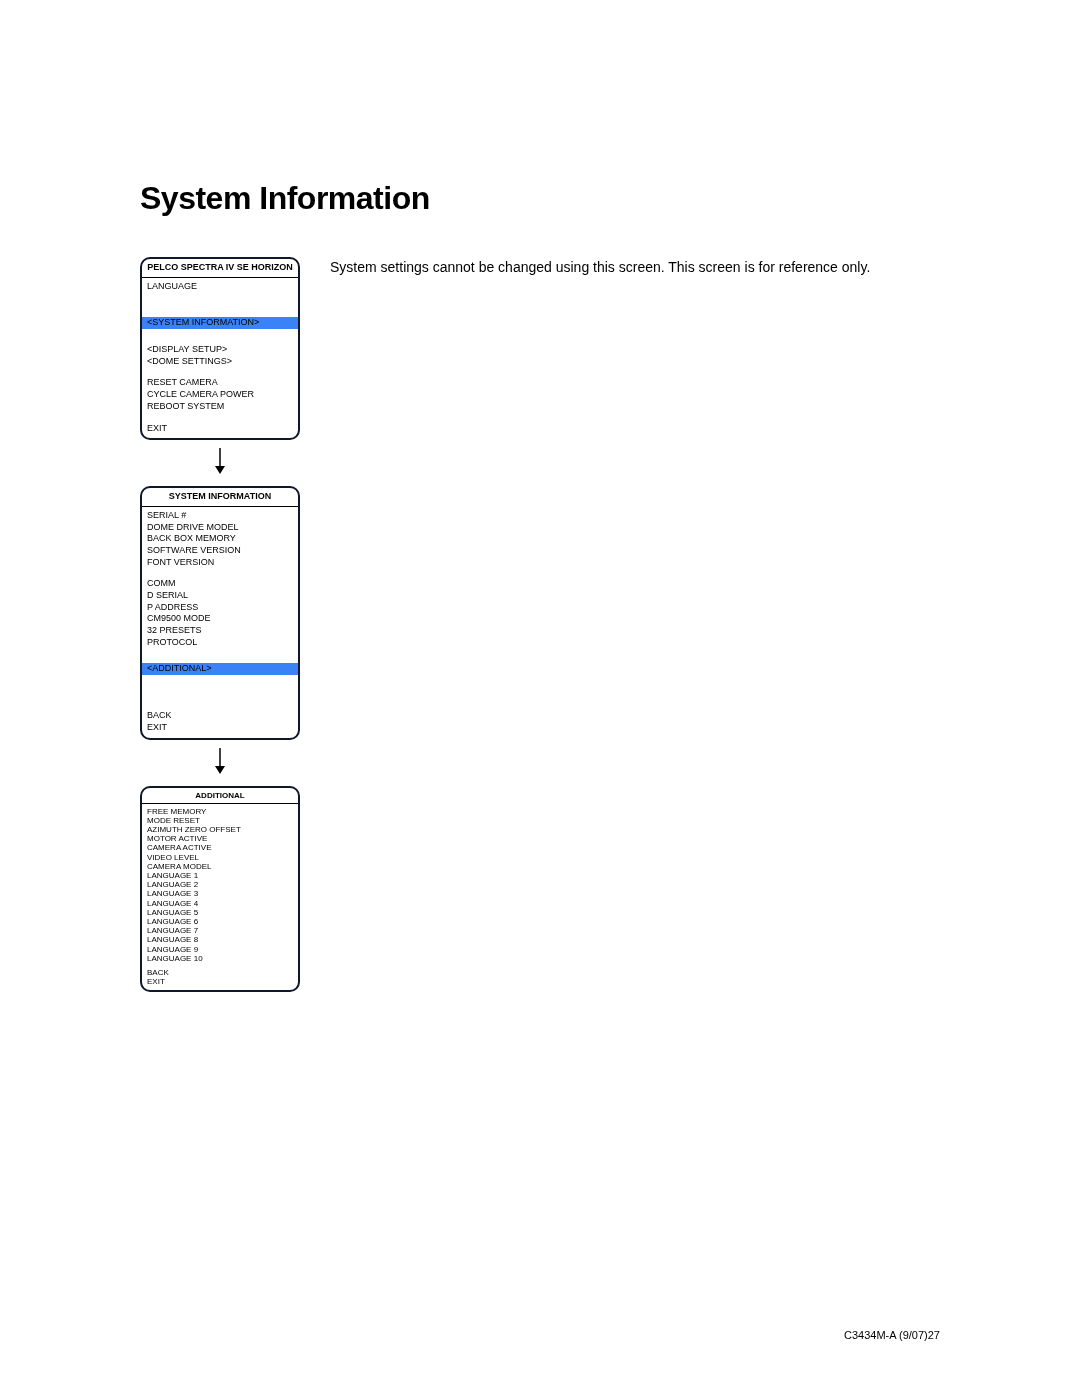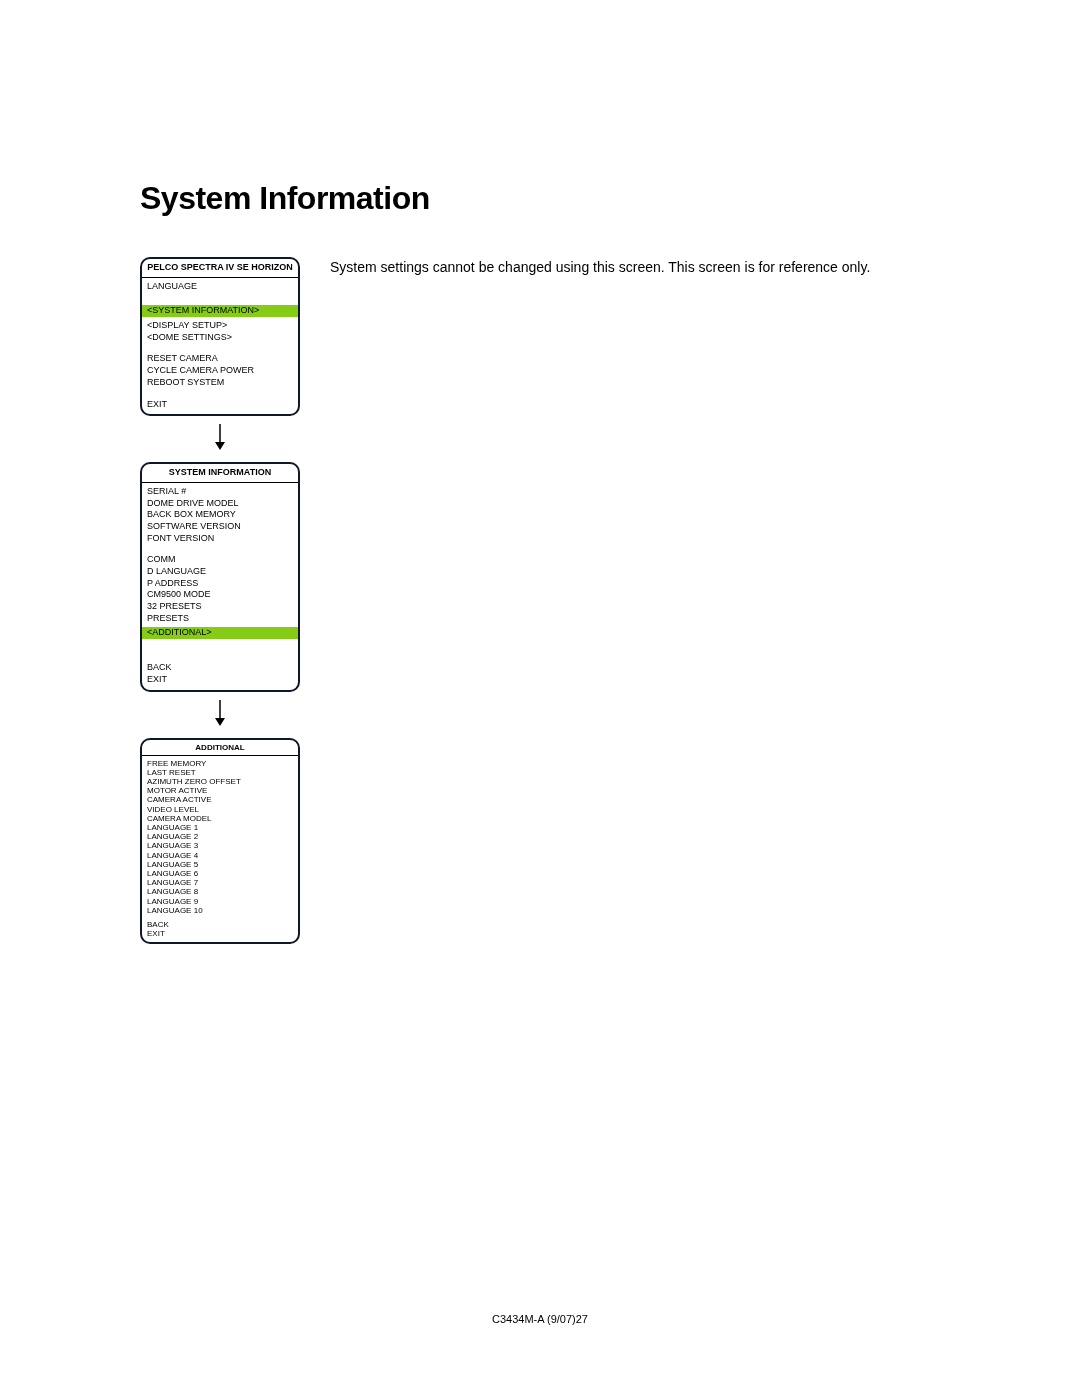--- a/index.html
+++ b/index.html
@@ -55,40 +55,40 @@
       text-align: center;
       padding: 3px 0;
       font-weight: bold;
       border-bottom: 1px solid #000;
     }
     .menu-body {
       padding: 3px 5px 4px 5px;
     }
     .menu-item { white-space: nowrap; }
     .menu-item.highlight {
-      background: #84cc16;
-      margin: 3px -5px;
+      background: #3b82f6;
+      margin: 15px -5px;
       padding: 0 5px;
     }
     .menu-gap { height: 10px; }
     .arrow {
       display: block;
       margin: 6px auto 12px auto;
       width: 12px;
       text-align: center;
     }
     .arrow svg { display: block; }
     .footer {
       position: absolute;
-      bottom: 72px;
+      bottom: 56px;
       left: 140px;
       right: 140px;
       font-size: 11px;
       display: flex;
-      justify-content: center;
+      justify-content: flex-end;
     }
   </style>
 </head>
 <body>
 
 <div class="page">
   <h1>System Information</h1>
 
   <div class="content-row">
     <div class="menu-column">
@@ -120,45 +120,45 @@
       <div class="menu-box">
         <div class="menu-title">SYSTEM INFORMATION</div>
         <div class="menu-body">
           <div class="menu-item">SERIAL #</div>
           <div class="menu-item">DOME DRIVE MODEL</div>
           <div class="menu-item">BACK BOX MEMORY</div>
           <div class="menu-item">SOFTWARE VERSION</div>
           <div class="menu-item">FONT VERSION</div>
           <div class="menu-gap"></div>
           <div class="menu-item">COMM</div>
-          <div class="menu-item">D LANGUAGE</div>
+          <div class="menu-item">D SERIAL</div>
           <div class="menu-item">P ADDRESS</div>
           <div class="menu-item">CM9500 MODE</div>
           <div class="menu-item">32 PRESETS</div>
-          <div class="menu-item">PRESETS</div>
+          <div class="menu-item">PROTOCOL</div>
           <div class="menu-item highlight">&lt;ADDITIONAL&gt;</div>
           <div class="menu-gap"></div>
           <div class="menu-gap"></div>
           <div class="menu-item">BACK</div>
           <div class="menu-item">EXIT</div>
         </div>
       </div>
 
       <span class="arrow">
         <svg width="12" height="26" viewBox="0 0 12 26">
             <line x1="6" y1="0" x2="6" y2="20" stroke="#000" stroke-width="1.5"></line>
             <polygon points="6,26 1,18 11,18" fill="#000"></polygon>
           </svg>
       </span>
 
       <div class="menu-box menu-box-sm">
         <div class="menu-title">ADDITIONAL</div>
         <div class="menu-body">
           <div class="menu-item">FREE MEMORY</div>
-          <div class="menu-item">LAST RESET</div>
+          <div class="menu-item">MODE RESET</div>
           <div class="menu-item">AZIMUTH ZERO OFFSET</div>
           <div class="menu-item">MOTOR ACTIVE</div>
           <div class="menu-item">CAMERA ACTIVE</div>
           <div class="menu-item">VIDEO LEVEL</div>
           <div class="menu-item">CAMERA MODEL</div>
           <div class="menu-item">LANGUAGE 1</div>
           <div class="menu-item">LANGUAGE 2</div>
           <div class="menu-item">LANGUAGE 3</div>
           <div class="menu-item">LANGUAGE 4</div>
           <div class="menu-item">LANGUAGE 5</div>

